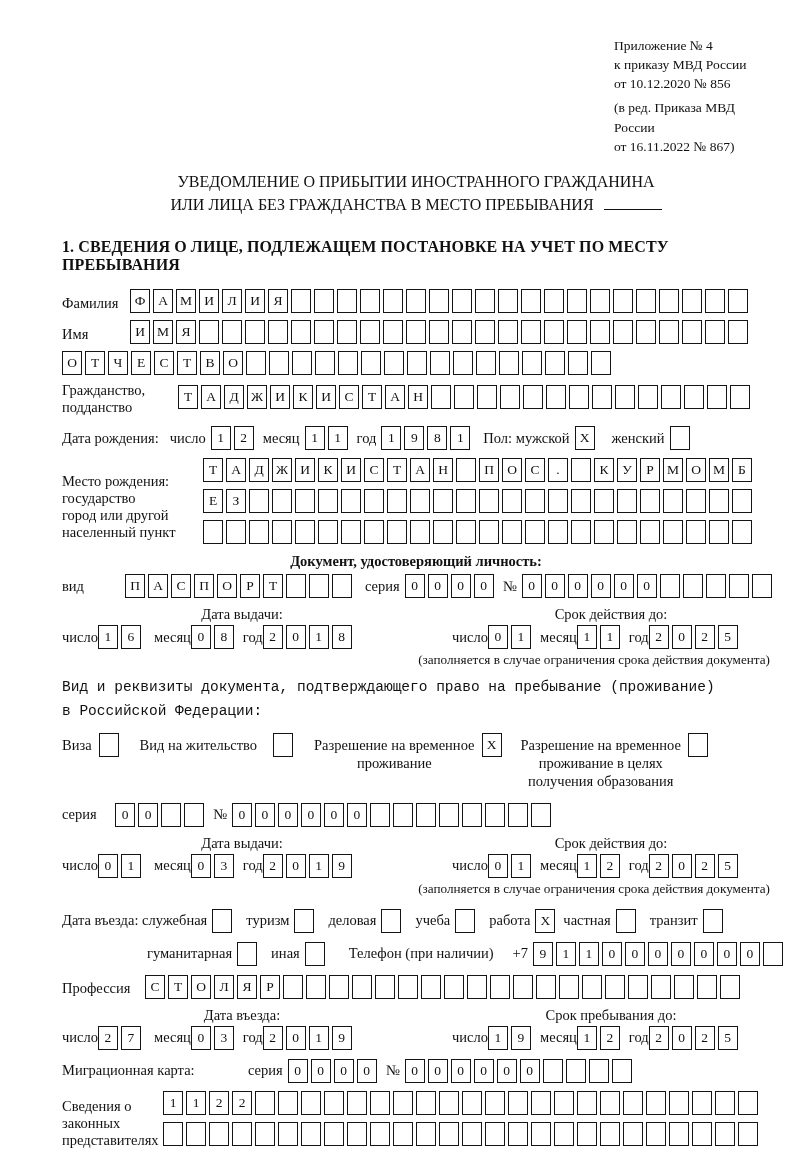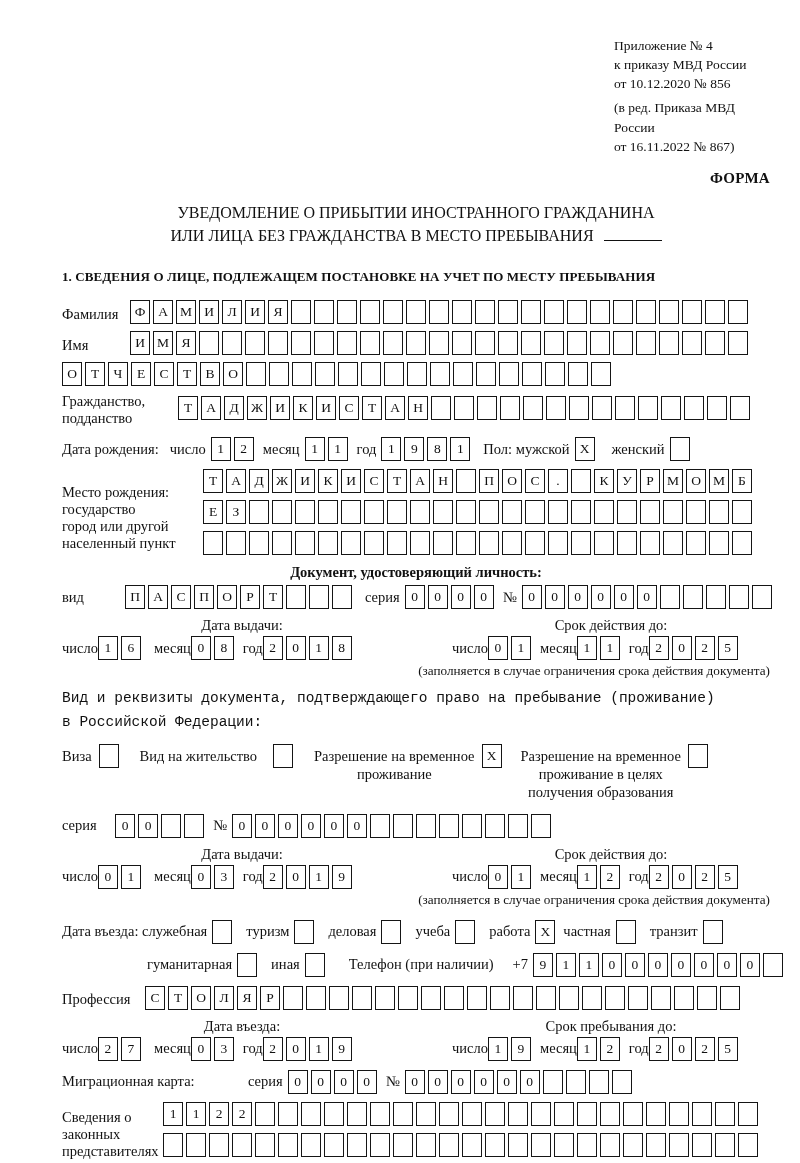--- a/index.html
+++ b/index.html
@@ -12,21 +12,21 @@
   }
   .page { position: relative; width: 800px; height: 1163px; padding: 36px 30px 0 62px; }
 
   .appendix { margin-left: 552px; font-size: 13.5px; line-height: 1.42; }
   .appendix .grp2 { margin-top: 5px; }
   .forma { text-align: right; font-weight: bold; font-size: 15px; margin-top: 14px; letter-spacing: .3px; }
 
   .title { text-align: center; font-weight: normal; font-size: 16px; line-height: 1.45; margin-top: 14px; }
   .title .u { display: inline-block; width: 58px; border-bottom: 1.6px solid #111; margin-left: 10px; height: 14px; }
 
-  .sec-head { font-weight: bold; font-size: 13px; margin-top: 22px; letter-spacing: .1px; }
+  .sec-head { font-weight: bold; font-size: 16px; margin-top: 22px; letter-spacing: .1px; }
 
   .row { display: flex; align-items: center; margin-top: 7px; }
   .lbl { padding-top: 4px; flex: none; }
   .lbl2 { line-height: 17px; padding-top: 4px; flex: none; }
   .boxes { display: flex; flex-wrap: nowrap; flex: none; }
   .cell {
     width: 20px; height: 24px; flex: none;
     border: 1.6px solid #151515; margin-right: 3px;
     display: inline-flex; align-items: center; justify-content: center;
     font-size: 13.5px; font-family: "Liberation Serif", serif;
@@ -66,21 +66,20 @@
   <div class="appendix">
     <div>Приложение № 4</div>
     <div>к приказу МВД России</div>
     <div>от 10.12.2020 № 856</div>
     <div class="grp2">
       <div>(в ред. Приказа МВД России</div>
       <div>от 16.11.2022 № 867)</div>
     </div>
   </div>
 
-  <div class="forma">ФОРМА</div>
 
   <div class="title">
     <div>УВЕДОМЛЕНИЕ О ПРИБЫТИИ ИНОСТРАННОГО ГРАЖДАНИНА</div>
     <div><span>ИЛИ ЛИЦА БЕЗ ГРАЖДАНСТВА В МЕСТО ПРЕБЫВАНИЯ</span><span class="u"></span></div>
   </div>
 
   <div class="sec-head">1. СВЕДЕНИЯ О ЛИЦЕ, ПОДЛЕЖАЩЕМ ПОСТАНОВКЕ НА УЧЕТ ПО МЕСТУ ПРЕБЫВАНИЯ</div>
 
   <div class="row" style="margin-top:15px;">
     <span class="lbl w68">Фамилия</span>

